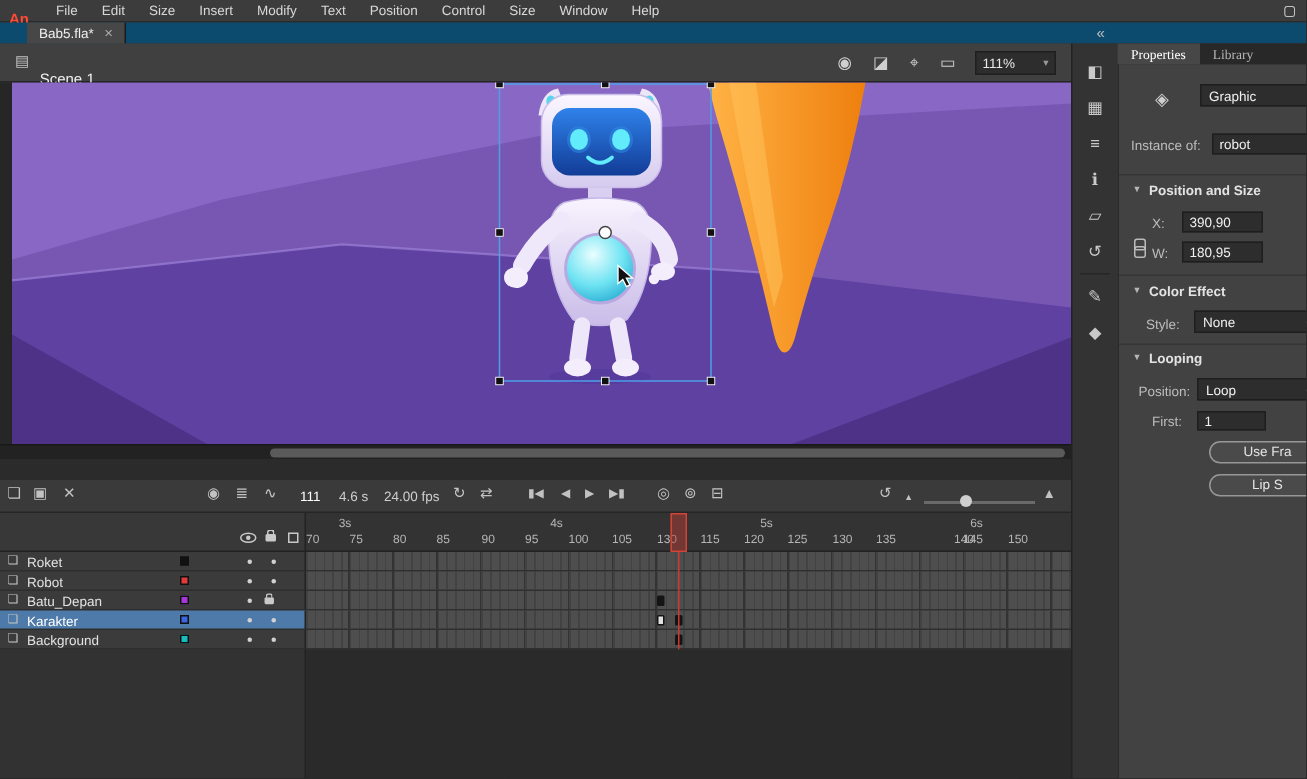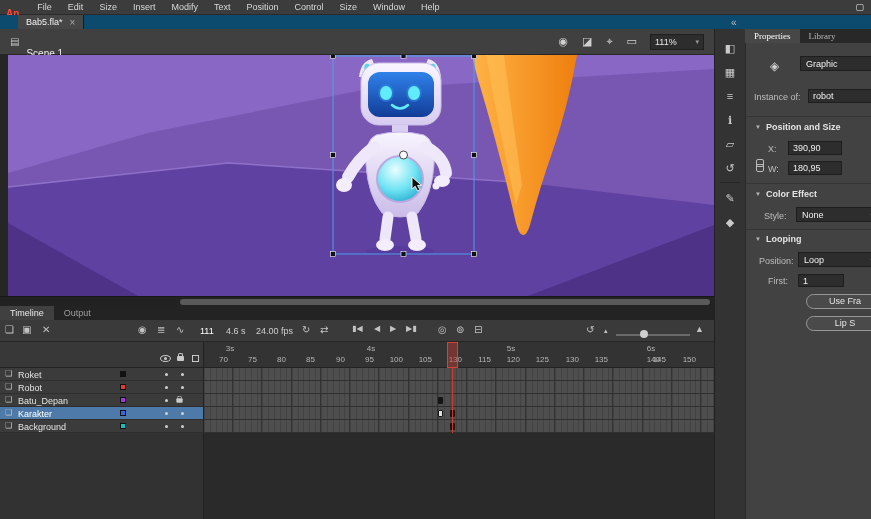--- a/index.html
+++ b/index.html
@@ -91,21 +91,21 @@
   .eye::after { content:""; position:absolute; left:3px; top:1px; width:3px; height:3px; background:#c9c9c9; border-radius:50%; }
   .hlock { position:absolute; left:177px; top:14px; }
   .lock { width:7px; height:5px; background:#c9c9c9; border-radius:1px; position:relative; }
   .lock::before { content:""; position:absolute; left:1px; top:-3px; width:3px; height:3px;
                   border:1px solid #c9c9c9; border-bottom:none; border-radius:2px 2px 0 0; }
   .osq { position:absolute; left:192px; top:13px; width:7px; height:7px; border:1px solid #c9c9c9; }
 
   .tl-header-frames { position:absolute; top:36px; left:204px; width:510px; height:26px; background:#333;
                       border-bottom:1px solid #222; }
   .tlabel { position:absolute; top:2px; width:20px; text-align:center; color:#b5b5b5; font-size:8px; }
-  .fnum { position:absolute; top:13px; width:24px; text-align:right; color:#b5b5b5; font-size:8px; }
+  .fnum { position:absolute; top:13px; width:24px; text-align:left; color:#b5b5b5; font-size:8px; }
 
   .layer-row { position:absolute; left:0; width:204px; height:13px; background:#3b3b3b;
                border-bottom:1px solid #2e2e2e; border-right:1px solid #222; }
   .layer-row.sel { background:#4d7aa9; }
   .layer-row .licon { position:absolute; left:5px; top:1px; color:#c5c5c5; font-size:8px; }
   .layer-row .lname { position:absolute; left:18px; top:2px; color:#e2e2e2; }
   .layer-row.sel .lname { color:#fff; }
   .layer-row .lswatch { position:absolute; left:120px; top:3px; width:6px; height:6px; border:1px solid #111; }
   .layer-row .dot { position:absolute; top:5px; width:3px; height:3px; border-radius:50%; background:#d0d0d0; }
   .layer-row .rlock { position:absolute; left:176px; top:4px; transform:scale(0.9); }
@@ -329,24 +329,20 @@
 
       <span class="lbl" style="left:22px;top:233px">First:</span>
       <div class="field" style="left:52px;top:231px;width:46px;height:13px">1</div>
 
       <div class="pbtn" style="left:60px;top:251px;width:78px">Use Fra</div>
       <div class="pbtn" style="left:60px;top:273px;width:78px">Lip S</div>
     </div>
   </div>
 
   <div class="timeline">
-    <div class="tl-tabs">
-      <span class="tl-tab active">Timeline</span>
-      <span class="tl-tab">Output</span>
-    </div>
 
     <div class="tl-toolbar">
       <span class="ti" style="left:5px">❏</span>
       <span class="ti" style="left:22px">▣</span>
       <span class="ti" style="left:42px">✕</span>
       <span class="ti" style="left:138px">◉</span>
       <span class="ti" style="left:157px">≣</span>
       <span class="ti" style="left:176px">∿</span>
       <span class="tv cur" style="left:200px">111</span>
       <span class="tv" style="left:226px">4.6 s</span>

